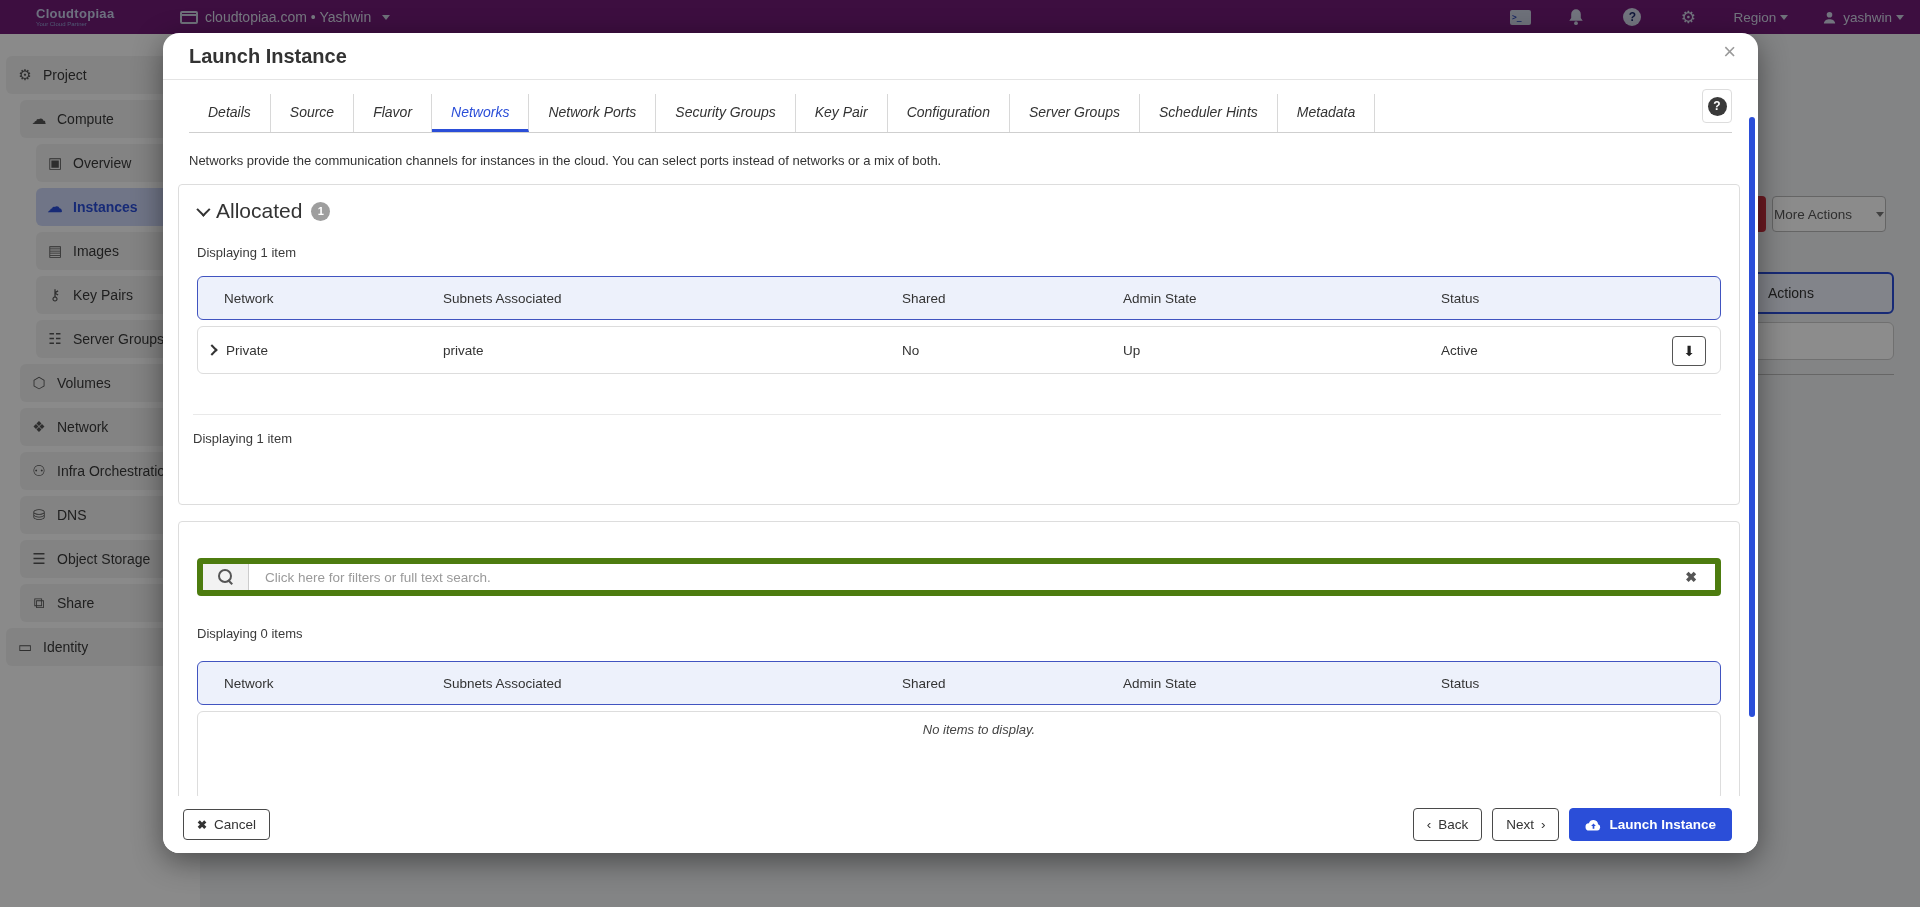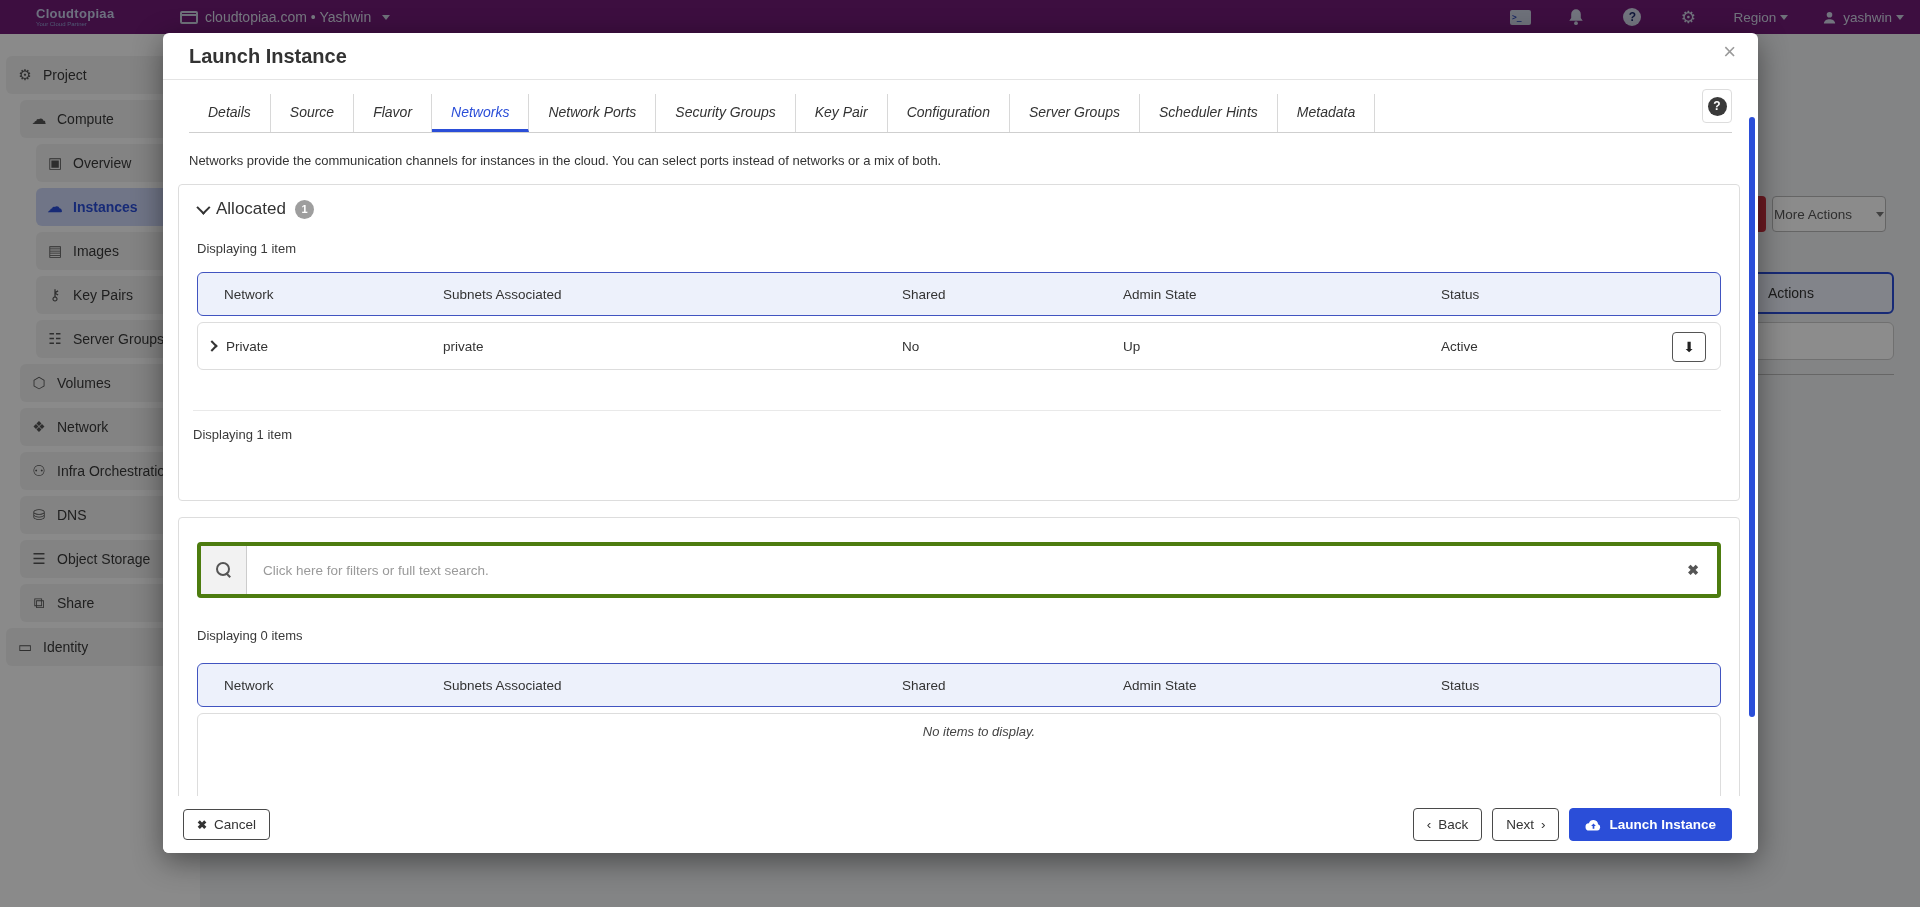--- a/index.html
+++ b/index.html
@@ -58,21 +58,21 @@
   .bg-row-box { position:absolute; left:1698px; top:322px; width:196px; height:38px;
     background:#fff; border:1px solid #ccc; border-radius:6px; z-index:1; }
   .bg-divider { position:absolute; left:1698px; top:374px; width:196px; height:1px;
     background:#bbb; z-index:1; }
 
   
   .overlay { position:absolute; inset:0; background:rgba(0,0,0,0.45); z-index:10; }
 
   
   .modal { position:absolute; left:163px; top:33px; width:1595px; height:820px;
-    background:#fff; border-radius:6px; box-shadow:0 8px 30px rgba(0,0,0,.45);
+    background:#fff; border-radius:16px; box-shadow:0 8px 30px rgba(0,0,0,.45);
     z-index:20; overflow:hidden; }
   .m-header { height:47px; border-bottom:1px solid #e4e4e4; display:flex;
     align-items:center; padding:0 26px; }
   .m-title { font-size:20px; font-weight:bold; color:#333; }
   .m-close { position:absolute; right:22px; top:8px; font-size:22px; color:#9a9a9a;
     cursor:pointer; line-height:1; }
 
   .tabs { display:flex; margin:14px 26px 0 26px; border-bottom:1px solid #cfcfcf; }
   .tab { padding:11px 19px 13px 19px; font-size:14px; color:#333;
     border-right:1px solid #d8d8d8; cursor:pointer; line-height:1; margin-bottom:0;font-style:italic; }
@@ -90,21 +90,21 @@
 
   .m-desc { margin:20px 26px 0 26px; font-size:13px; color:#333; }
 
   .panel { margin:16px 18px 6px 15px; border:1px solid #ddd; border-radius:4px;
     padding:14px 18px; }
   .sec-head { display:flex; align-items:center; gap:9px; }
   .chev-down { width:10px; height:10px; border-right:2.5px solid #333;
     border-bottom:2.5px solid #333; transform:rotate(45deg) translateY(-2px); }
   .chev-right { width:8px; height:8px; border-right:2.2px solid #333;
     border-top:2.2px solid #333; transform:rotate(45deg); margin-right:10px; }
-  .sec-title { font-size:17px; color:#333; }
+  .sec-title { font-size:21px; color:#333; }
   .badge { min-width:19px; height:19px; border-radius:50%; background:#9e9e9e;
     color:#fff; font-size:11px; font-weight:bold; display:flex; align-items:center;
     justify-content:center; padding:0 3px; }
   .sec-hint { margin-left:auto; font-size:13px; color:#333; }
 
   .displaying { font-size:13px; color:#3a3a3a; }
   .disp-1 { margin-top:22px; }
   .disp-2 { margin-top:40px; padding-bottom:44px; border-top:1px solid #e9e9e9;
     padding-top:16px; margin-left:-4px; }
   .disp-3 { margin-top:30px; }
@@ -118,21 +118,21 @@
   .c1 { width:245px; padding-left:26px; display:flex; align-items:center; }
   .c2 { width:459px; }
   .c3 { width:221px; }
   .c4 { width:318px; }
   .c5 { flex:1; }
   .row-action-btn { position:absolute; right:14px; top:9px; width:34px; height:30px;
     border:1px solid #555; border-radius:4px; background:#fff; display:flex;
     align-items:center; justify-content:center; font-size:14px; color:#222;
     cursor:pointer; }
 
-  .search-bar { margin-top:10px; height:56px; border:4px solid #4d7c0f; border-radius:4px;
+  .search-bar { margin-top:22px; height:38px; border:6px solid #4d7c0f; border-radius:4px;
     display:flex; align-items:stretch; overflow:hidden; }
   .search-icon-cell { width:46px; background:#f2f2f2; border-right:1px solid #ccc;
     display:flex; align-items:center; justify-content:center; }
   .mag { position:relative; width:16px; height:16px; }
   .mag:before { content:""; position:absolute; left:0; top:0; width:10px; height:10px;
     border:2px solid #555; border-radius:50%; }
   .mag:after { content:""; position:absolute; left:10px; top:10px; width:6px; height:2px;
     background:#555; transform:rotate(45deg); transform-origin:left center; }
   .search-input { flex:1; border:none; outline:none; font-size:13.5px; color:#333;
     padding:0 16px; font-family:"Liberation Sans", sans-serif; }

